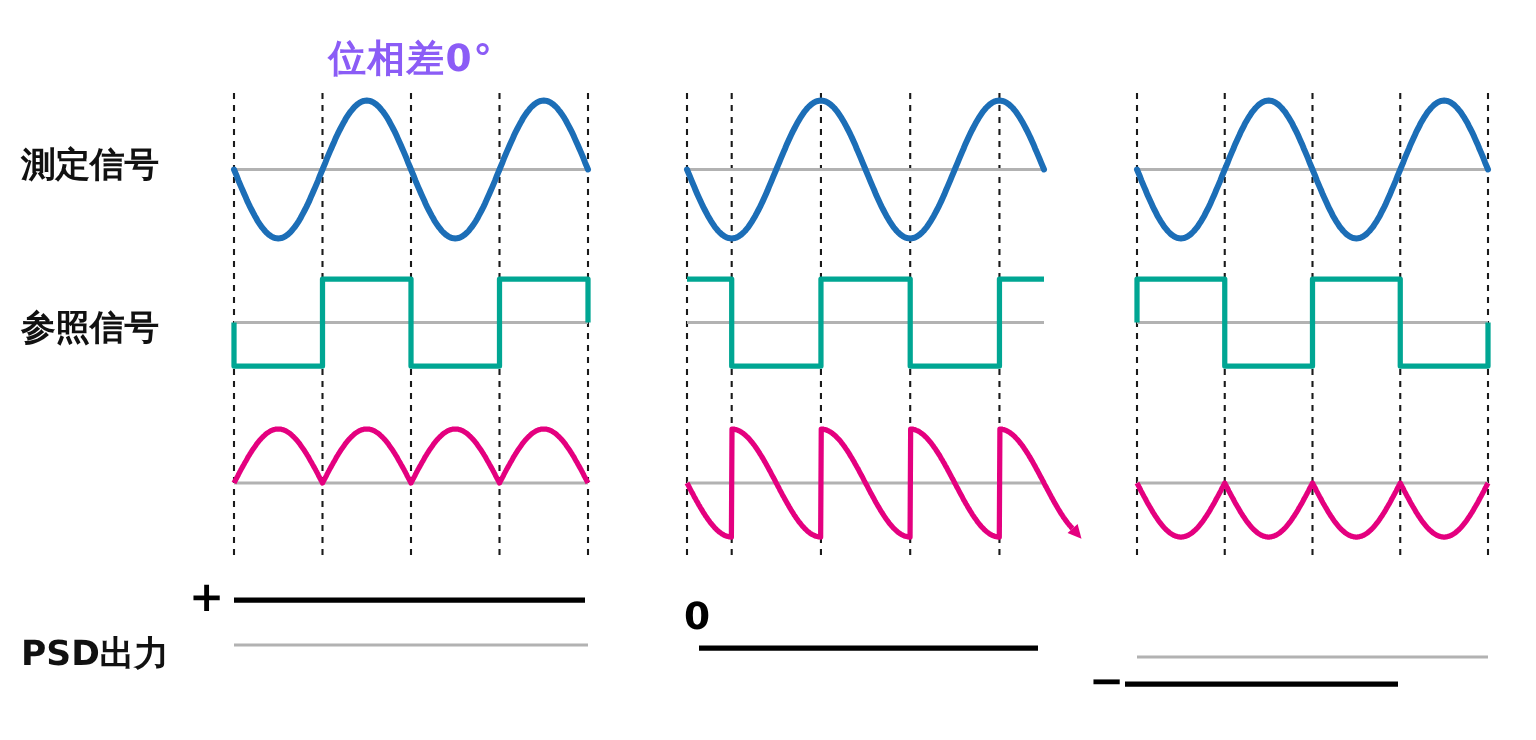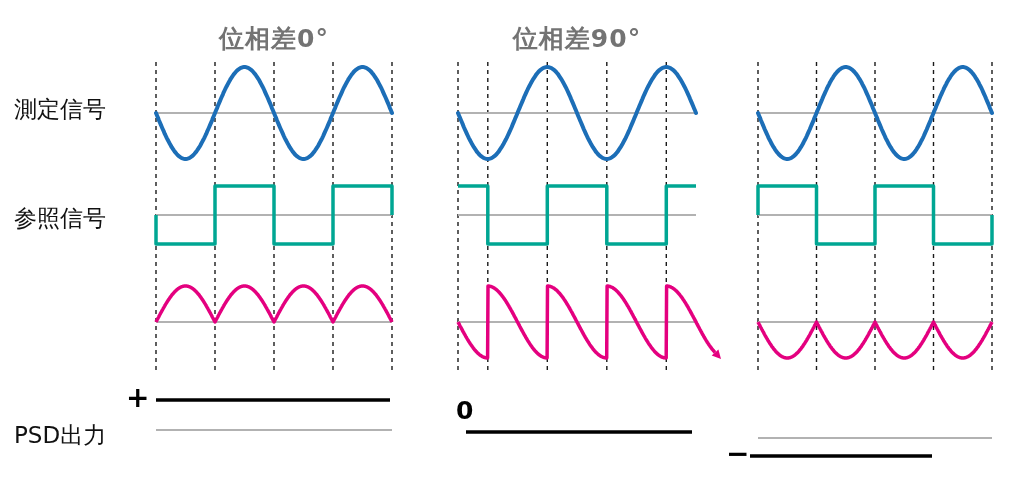--- a/index.html
+++ b/index.html
@@ -3,24 +3,24 @@
 <meta charset="utf-8">
 <style>
   html,body{margin:0;padding:0;background:#ffffff;}
   .stage{
     position:relative;width:1024px;height:493px;background:#ffffff;
     font-family:"DejaVu Sans","Liberation Sans",sans-serif;overflow:hidden;
   }
   #wave-svg{position:absolute;left:0;top:0;}
   .col-title{
     position:absolute;top:22px;text-align:center;
-    font-size:25px;font-weight:bold;color:#737373;letter-spacing:1px;white-space:nowrap;
+    font-size:25px;font-weight:bold;color:#8b5cf6;letter-spacing:1px;white-space:nowrap;
   }
   .row-label{
-    position:absolute;left:14px;font-size:23px;font-weight:normal;color:#111;white-space:nowrap;
+    position:absolute;left:14px;font-size:23px;font-weight:bold;color:#111;white-space:nowrap;
   }
   .sign{position:absolute;font-weight:bold;color:#000;line-height:1;}
   .sign-plus{left:126px;top:384px;font-size:28px;}
   .sign-zero{left:456px;top:398px;font-size:25px;}
   .sign-minus{left:726px;top:440px;font-size:28px;}
 </style>
 </head>
 <body>
 
 <div class="stage">
@@ -61,21 +61,20 @@
       <line x1="758" y1="215" x2="992" y2="215" stroke="#b2b2b2" stroke-width="2"></line>
       <line x1="758" y1="322" x2="992" y2="322" stroke="#b2b2b2" stroke-width="2"></line>
       <path d="M758.0 113.0 L759.0 115.4 L760.0 117.8 L760.9 120.2 L761.9 122.6 L762.9 124.9 L763.9 127.2 L764.8 129.5 L765.8 131.7 L766.8 133.9 L767.8 136.0 L768.7 138.1 L769.7 140.0 L770.7 141.9 L771.6 143.8 L772.6 145.5 L773.6 147.2 L774.6 148.7 L775.5 150.2 L776.5 151.6 L777.5 152.8 L778.5 154.0 L779.5 155.0 L780.4 155.9 L781.4 156.7 L782.4 157.4 L783.4 158.0 L784.3 158.4 L785.3 158.7 L786.3 158.9 L787.3 159.0 L788.2 158.9 L789.2 158.7 L790.2 158.4 L791.1 158.0 L792.1 157.4 L793.1 156.7 L794.1 155.9 L795.0 155.0 L796.0 154.0 L797.0 152.8 L798.0 151.6 L799.0 150.2 L799.9 148.7 L800.9 147.2 L801.9 145.5 L802.9 143.8 L803.8 141.9 L804.8 140.0 L805.8 138.1 L806.8 136.0 L807.7 133.9 L808.7 131.7 L809.7 129.5 L810.6 127.2 L811.6 124.9 L812.6 122.6 L813.6 120.2 L814.5 117.8 L815.5 115.4 L816.5 113.0 L817.5 110.6 L818.5 108.2 L819.4 105.8 L820.4 103.4 L821.4 101.1 L822.4 98.8 L823.3 96.5 L824.3 94.3 L825.3 92.1 L826.3 90.0 L827.2 87.9 L828.2 86.0 L829.2 84.1 L830.1 82.2 L831.1 80.5 L832.1 78.8 L833.1 77.3 L834.0 75.8 L835.0 74.4 L836.0 73.2 L837.0 72.0 L838.0 71.0 L838.9 70.1 L839.9 69.3 L840.9 68.6 L841.9 68.0 L842.8 67.6 L843.8 67.3 L844.8 67.1 L845.8 67.0 L846.7 67.1 L847.7 67.3 L848.7 67.6 L849.6 68.0 L850.6 68.6 L851.6 69.3 L852.6 70.1 L853.5 71.0 L854.5 72.0 L855.5 73.2 L856.5 74.4 L857.5 75.8 L858.4 77.3 L859.4 78.8 L860.4 80.5 L861.4 82.2 L862.3 84.1 L863.3 86.0 L864.3 87.9 L865.3 90.0 L866.2 92.1 L867.2 94.3 L868.2 96.5 L869.1 98.8 L870.1 101.1 L871.1 103.4 L872.1 105.8 L873.0 108.2 L874.0 110.6 L875.0 113.0 L876.0 115.4 L877.0 117.8 L877.9 120.2 L878.9 122.6 L879.9 124.9 L880.9 127.2 L881.8 129.5 L882.8 131.7 L883.8 133.9 L884.8 136.0 L885.7 138.1 L886.7 140.0 L887.7 141.9 L888.6 143.8 L889.6 145.5 L890.6 147.2 L891.6 148.7 L892.5 150.2 L893.5 151.6 L894.5 152.8 L895.5 154.0 L896.5 155.0 L897.4 155.9 L898.4 156.7 L899.4 157.4 L900.4 158.0 L901.3 158.4 L902.3 158.7 L903.3 158.9 L904.3 159.0 L905.2 158.9 L906.2 158.7 L907.2 158.4 L908.1 158.0 L909.1 157.4 L910.1 156.7 L911.1 155.9 L912.0 155.0 L913.0 154.0 L914.0 152.8 L915.0 151.6 L916.0 150.2 L916.9 148.7 L917.9 147.2 L918.9 145.5 L919.9 143.8 L920.8 141.9 L921.8 140.0 L922.8 138.1 L923.8 136.0 L924.7 133.9 L925.7 131.7 L926.7 129.5 L927.6 127.2 L928.6 124.9 L929.6 122.6 L930.6 120.2 L931.5 117.8 L932.5 115.4 L933.5 113.0 L934.5 110.6 L935.5 108.2 L936.4 105.8 L937.4 103.4 L938.4 101.1 L939.4 98.8 L940.3 96.5 L941.3 94.3 L942.3 92.1 L943.3 90.0 L944.2 87.9 L945.2 86.0 L946.2 84.1 L947.1 82.2 L948.1 80.5 L949.1 78.8 L950.1 77.3 L951.0 75.8 L952.0 74.4 L953.0 73.2 L954.0 72.0 L955.0 71.0 L955.9 70.1 L956.9 69.3 L957.9 68.6 L958.9 68.0 L959.8 67.6 L960.8 67.3 L961.8 67.1 L962.8 67.0 L963.7 67.1 L964.7 67.3 L965.7 67.6 L966.6 68.0 L967.6 68.6 L968.6 69.3 L969.6 70.1 L970.5 71.0 L971.5 72.0 L972.5 73.2 L973.5 74.4 L974.5 75.8 L975.4 77.3 L976.4 78.8 L977.4 80.5 L978.4 82.2 L979.3 84.1 L980.3 86.0 L981.3 87.9 L982.3 90.0 L983.2 92.1 L984.2 94.3 L985.2 96.5 L986.1 98.8 L987.1 101.1 L988.1 103.4 L989.1 105.8 L990.0 108.2 L991.0 110.6 L992.0 113.0 " fill="none" stroke="#1c6eb7" stroke-width="4" stroke-linecap="round" stroke-linejoin="round"></path>
       <path d="M 758 215 L 758 186 L 816.5 186 L 816.5 244 L 875.0 244 L 875.0 186 L 933.5 186 L 933.5 244 L 992 244 L 992 215" fill="none" stroke="#00a693" stroke-width="3.5" stroke-linejoin="round"></path>
       <path d="M758.0 322.0 L758.4 322.8 L758.8 323.5 L759.2 324.3 L759.6 325.0 L760.0 325.8 L760.3 326.5 L760.7 327.3 L761.1 328.0 L761.5 328.7 L761.9 329.5 L762.3 330.2 L762.7 331.0 L763.1 331.7 L763.5 332.4 L763.9 333.1 L764.2 333.8 L764.6 334.5 L765.0 335.3 L765.4 336.0 L765.8 336.6 L766.2 337.3 L766.6 338.0 L767.0 338.7 L767.4 339.3 L767.8 340.0 L768.1 340.6 L768.5 341.3 L768.9 341.9 L769.3 342.5 L769.7 343.2 L770.1 343.8 L770.5 344.4 L770.9 344.9 L771.3 345.5 L771.6 346.1 L772.0 346.6 L772.4 347.2 L772.8 347.7 L773.2 348.2 L773.6 348.8 L774.0 349.3 L774.4 349.7 L774.8 350.2 L775.2 350.7 L775.5 351.1 L775.9 351.6 L776.3 352.0 L776.7 352.4 L777.1 352.8 L777.5 353.2 L777.9 353.5 L778.3 353.9 L778.7 354.2 L779.1 354.6 L779.5 354.9 L779.8 355.2 L780.2 355.5 L780.6 355.7 L781.0 356.0 L781.4 356.2 L781.8 356.5 L782.2 356.7 L782.6 356.9 L783.0 357.0 L783.4 357.2 L783.7 357.4 L784.1 357.5 L784.5 357.6 L784.9 357.7 L785.3 357.8 L785.7 357.9 L786.1 357.9 L786.5 358.0 L786.9 358.0 L787.3 358.0 L787.6 358.0 L788.0 358.0 L788.4 357.9 L788.8 357.9 L789.2 357.8 L789.6 357.7 L790.0 357.6 L790.4 357.5 L790.8 357.4 L791.1 357.2 L791.5 357.0 L791.9 356.9 L792.3 356.7 L792.7 356.5 L793.1 356.2 L793.5 356.0 L793.9 355.7 L794.3 355.5 L794.7 355.2 L795.0 354.9 L795.4 354.6 L795.8 354.2 L796.2 353.9 L796.6 353.5 L797.0 353.2 L797.4 352.8 L797.8 352.4 L798.2 352.0 L798.6 351.6 L799.0 351.1 L799.3 350.7 L799.7 350.2 L800.1 349.7 L800.5 349.3 L800.9 348.8 L801.3 348.2 L801.7 347.7 L802.1 347.2 L802.5 346.6 L802.9 346.1 L803.2 345.5 L803.6 344.9 L804.0 344.4 L804.4 343.8 L804.8 343.2 L805.2 342.5 L805.6 341.9 L806.0 341.3 L806.4 340.6 L806.8 340.0 L807.1 339.3 L807.5 338.7 L807.9 338.0 L808.3 337.3 L808.7 336.6 L809.1 336.0 L809.5 335.3 L809.9 334.5 L810.3 333.8 L810.6 333.1 L811.0 332.4 L811.4 331.7 L811.8 331.0 L812.2 330.2 L812.6 329.5 L813.0 328.7 L813.4 328.0 L813.8 327.3 L814.2 326.5 L814.5 325.8 L814.9 325.0 L815.3 324.3 L815.7 323.5 L816.1 322.8 L816.5 322.0 L816.9 322.8 L817.3 323.5 L817.7 324.3 L818.1 325.0 L818.5 325.8 L818.8 326.5 L819.2 327.3 L819.6 328.0 L820.0 328.7 L820.4 329.5 L820.8 330.2 L821.2 331.0 L821.6 331.7 L822.0 332.4 L822.4 333.1 L822.7 333.8 L823.1 334.5 L823.5 335.3 L823.9 336.0 L824.3 336.6 L824.7 337.3 L825.1 338.0 L825.5 338.7 L825.9 339.3 L826.3 340.0 L826.6 340.6 L827.0 341.3 L827.4 341.9 L827.8 342.5 L828.2 343.2 L828.6 343.8 L829.0 344.4 L829.4 344.9 L829.8 345.5 L830.1 346.1 L830.5 346.6 L830.9 347.2 L831.3 347.7 L831.7 348.2 L832.1 348.8 L832.5 349.3 L832.9 349.7 L833.3 350.2 L833.7 350.7 L834.0 351.1 L834.4 351.6 L834.8 352.0 L835.2 352.4 L835.6 352.8 L836.0 353.2 L836.4 353.5 L836.8 353.9 L837.2 354.2 L837.6 354.6 L838.0 354.9 L838.3 355.2 L838.7 355.5 L839.1 355.7 L839.5 356.0 L839.9 356.2 L840.3 356.5 L840.7 356.7 L841.1 356.9 L841.5 357.0 L841.9 357.2 L842.2 357.4 L842.6 357.5 L843.0 357.6 L843.4 357.7 L843.8 357.8 L844.2 357.9 L844.6 357.9 L845.0 358.0 L845.4 358.0 L845.8 358.0 L846.1 358.0 L846.5 358.0 L846.9 357.9 L847.3 357.9 L847.7 357.8 L848.1 357.7 L848.5 357.6 L848.9 357.5 L849.3 357.4 L849.6 357.2 L850.0 357.0 L850.4 356.9 L850.8 356.7 L851.2 356.5 L851.6 356.2 L852.0 356.0 L852.4 355.7 L852.8 355.5 L853.2 355.2 L853.5 354.9 L853.9 354.6 L854.3 354.2 L854.7 353.9 L855.1 353.5 L855.5 353.2 L855.9 352.8 L856.3 352.4 L856.7 352.0 L857.1 351.6 L857.5 351.1 L857.8 350.7 L858.2 350.2 L858.6 349.7 L859.0 349.3 L859.4 348.8 L859.8 348.2 L860.2 347.7 L860.6 347.2 L861.0 346.6 L861.4 346.1 L861.7 345.5 L862.1 344.9 L862.5 344.4 L862.9 343.8 L863.3 343.2 L863.7 342.5 L864.1 341.9 L864.5 341.3 L864.9 340.6 L865.3 340.0 L865.6 339.3 L866.0 338.7 L866.4 338.0 L866.8 337.3 L867.2 336.6 L867.6 336.0 L868.0 335.3 L868.4 334.5 L868.8 333.8 L869.1 333.1 L869.5 332.4 L869.9 331.7 L870.3 331.0 L870.7 330.2 L871.1 329.5 L871.5 328.7 L871.9 328.0 L872.3 327.3 L872.7 326.5 L873.0 325.8 L873.4 325.0 L873.8 324.3 L874.2 323.5 L874.6 322.8 L875.0 322.0 L875.4 322.8 L875.8 323.5 L876.2 324.3 L876.6 325.0 L877.0 325.8 L877.3 326.5 L877.7 327.3 L878.1 328.0 L878.5 328.7 L878.9 329.5 L879.3 330.2 L879.7 331.0 L880.1 331.7 L880.5 332.4 L880.9 333.1 L881.2 333.8 L881.6 334.5 L882.0 335.3 L882.4 336.0 L882.8 336.6 L883.2 337.3 L883.6 338.0 L884.0 338.7 L884.4 339.3 L884.8 340.0 L885.1 340.6 L885.5 341.3 L885.9 341.9 L886.3 342.5 L886.7 343.2 L887.1 343.8 L887.5 344.4 L887.9 344.9 L888.3 345.5 L888.6 346.1 L889.0 346.6 L889.4 347.2 L889.8 347.7 L890.2 348.2 L890.6 348.8 L891.0 349.3 L891.4 349.7 L891.8 350.2 L892.2 350.7 L892.5 351.1 L892.9 351.6 L893.3 352.0 L893.7 352.4 L894.1 352.8 L894.5 353.2 L894.9 353.5 L895.3 353.9 L895.7 354.2 L896.1 354.6 L896.5 354.9 L896.8 355.2 L897.2 355.5 L897.6 355.7 L898.0 356.0 L898.4 356.2 L898.8 356.5 L899.2 356.7 L899.6 356.9 L900.0 357.0 L900.4 357.2 L900.7 357.4 L901.1 357.5 L901.5 357.6 L901.9 357.7 L902.3 357.8 L902.7 357.9 L903.1 357.9 L903.5 358.0 L903.9 358.0 L904.3 358.0 L904.6 358.0 L905.0 358.0 L905.4 357.9 L905.8 357.9 L906.2 357.8 L906.6 357.7 L907.0 357.6 L907.4 357.5 L907.8 357.4 L908.1 357.2 L908.5 357.0 L908.9 356.9 L909.3 356.7 L909.7 356.5 L910.1 356.2 L910.5 356.0 L910.9 355.7 L911.3 355.5 L911.7 355.2 L912.0 354.9 L912.4 354.6 L912.8 354.2 L913.2 353.9 L913.6 353.5 L914.0 353.2 L914.4 352.8 L914.8 352.4 L915.2 352.0 L915.6 351.6 L916.0 351.1 L916.3 350.7 L916.7 350.2 L917.1 349.7 L917.5 349.3 L917.9 348.8 L918.3 348.2 L918.7 347.7 L919.1 347.2 L919.5 346.6 L919.9 346.1 L920.2 345.5 L920.6 344.9 L921.0 344.4 L921.4 343.8 L921.8 343.2 L922.2 342.5 L922.6 341.9 L923.0 341.3 L923.4 340.6 L923.8 340.0 L924.1 339.3 L924.5 338.7 L924.9 338.0 L925.3 337.3 L925.7 336.6 L926.1 336.0 L926.5 335.3 L926.9 334.5 L927.3 333.8 L927.6 333.1 L928.0 332.4 L928.4 331.7 L928.8 331.0 L929.2 330.2 L929.6 329.5 L930.0 328.7 L930.4 328.0 L930.8 327.3 L931.2 326.5 L931.5 325.8 L931.9 325.0 L932.3 324.3 L932.7 323.5 L933.1 322.8 L933.5 322.0 L933.9 322.8 L934.3 323.5 L934.7 324.3 L935.1 325.0 L935.5 325.8 L935.8 326.5 L936.2 327.3 L936.6 328.0 L937.0 328.7 L937.4 329.5 L937.8 330.2 L938.2 331.0 L938.6 331.7 L939.0 332.4 L939.4 333.1 L939.7 333.8 L940.1 334.5 L940.5 335.3 L940.9 336.0 L941.3 336.6 L941.7 337.3 L942.1 338.0 L942.5 338.7 L942.9 339.3 L943.3 340.0 L943.6 340.6 L944.0 341.3 L944.4 341.9 L944.8 342.5 L945.2 343.2 L945.6 343.8 L946.0 344.4 L946.4 344.9 L946.8 345.5 L947.1 346.1 L947.5 346.6 L947.9 347.2 L948.3 347.7 L948.7 348.2 L949.1 348.8 L949.5 349.3 L949.9 349.7 L950.3 350.2 L950.7 350.7 L951.0 351.1 L951.4 351.6 L951.8 352.0 L952.2 352.4 L952.6 352.8 L953.0 353.2 L953.4 353.5 L953.8 353.9 L954.2 354.2 L954.6 354.6 L955.0 354.9 L955.3 355.2 L955.7 355.5 L956.1 355.7 L956.5 356.0 L956.9 356.2 L957.3 356.5 L957.7 356.7 L958.1 356.9 L958.5 357.0 L958.9 357.2 L959.2 357.4 L959.6 357.5 L960.0 357.6 L960.4 357.7 L960.8 357.8 L961.2 357.9 L961.6 357.9 L962.0 358.0 L962.4 358.0 L962.8 358.0 L963.1 358.0 L963.5 358.0 L963.9 357.9 L964.3 357.9 L964.7 357.8 L965.1 357.7 L965.5 357.6 L965.9 357.5 L966.3 357.4 L966.6 357.2 L967.0 357.0 L967.4 356.9 L967.8 356.7 L968.2 356.5 L968.6 356.2 L969.0 356.0 L969.4 355.7 L969.8 355.5 L970.2 355.2 L970.5 354.9 L970.9 354.6 L971.3 354.2 L971.7 353.9 L972.1 353.5 L972.5 353.2 L972.9 352.8 L973.3 352.4 L973.7 352.0 L974.1 351.6 L974.5 351.1 L974.8 350.7 L975.2 350.2 L975.6 349.7 L976.0 349.3 L976.4 348.8 L976.8 348.2 L977.2 347.7 L977.6 347.2 L978.0 346.6 L978.4 346.1 L978.7 345.5 L979.1 344.9 L979.5 344.4 L979.9 343.8 L980.3 343.2 L980.7 342.5 L981.1 341.9 L981.5 341.3 L981.9 340.6 L982.3 340.0 L982.6 339.3 L983.0 338.7 L983.4 338.0 L983.8 337.3 L984.2 336.6 L984.6 336.0 L985.0 335.3 L985.4 334.5 L985.8 333.8 L986.1 333.1 L986.5 332.4 L986.9 331.7 L987.3 331.0 L987.7 330.2 L988.1 329.5 L988.5 328.7 L988.9 328.0 L989.3 327.3 L989.7 326.5 L990.0 325.8 L990.4 325.0 L990.8 324.3 L991.2 323.5 L991.6 322.8 L992.0 322.0 " fill="none" stroke="#e4007f" stroke-width="3.5" stroke-linejoin="round"></path>
       <line x1="758" y1="438" x2="992" y2="438" stroke="#b2b2b2" stroke-width="2"></line>
       <line x1="750" y1="456" x2="932" y2="456" stroke="#000000" stroke-width="3.5"></line>
     </svg>
 
   <div class="col-title" style="left:156px;width:236px">位相差0°</div>
-  <div class="col-title" style="left:458px;width:238px">位相差90°</div>
 
   <div class="row-label" style="top:94px">測定信号</div>
   <div class="row-label" style="top:203px">参照信号</div>
   <div class="row-label" style="top:420px">PSD出力</div>
 
   <div class="sign sign-plus">+</div>
   <div class="sign sign-zero">0</div>
   <div class="sign sign-minus">−</div>
 </div>
 

